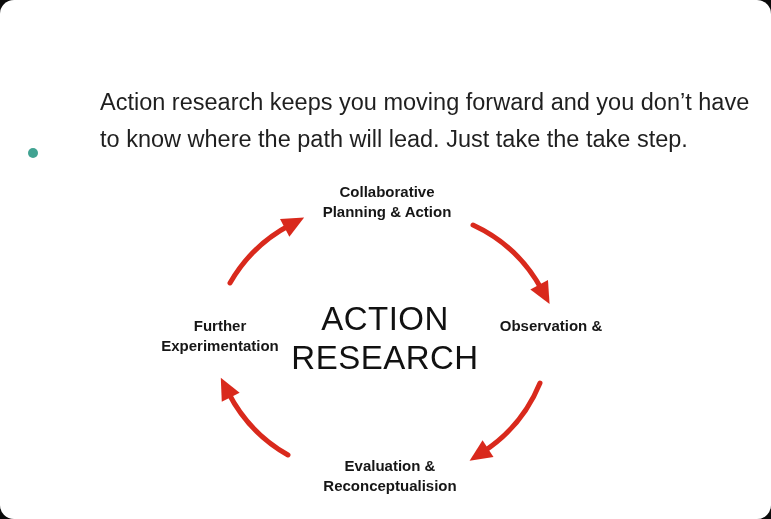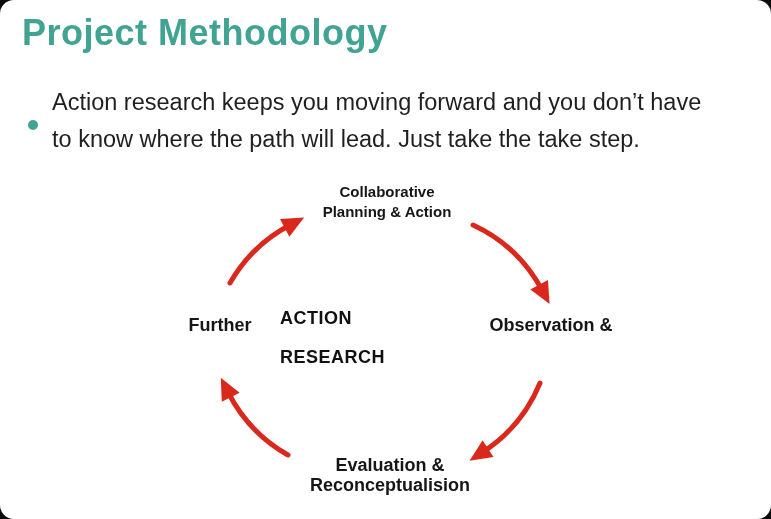--- a/index.html
+++ b/index.html
@@ -25,21 +25,22 @@
     font-weight: bold;
     color: var(--accent-teal, #41A392);
     white-space: nowrap;
     letter-spacing: 0.5px;
   }
   .bullet-row {
     position: absolute;
     left: 28px;
     top: 84px;
     display: flex;
-    align-items: center;
+    align-items: flex-end;
+    gap: 48px;
   }
   .bullet-dot {
     width: 10px;
     height: 10px;
     border-radius: 50%;
     background: var(--accent-teal, #41A392);
     margin-top: 8px;
     margin-right: 14px;
     flex: 0 0 auto;
   }
@@ -48,36 +49,37 @@
     font-size: 23.5px;
     line-height: 37px;
     color: var(--text-dark, #1F1F1F);
     white-space: nowrap;
   }
   .diagram-label {
     position: absolute;
     text-align: center;
     font-weight: bold;
     color: #161616;
-    font-size: 18px;
+    font-size: 15px;
     line-height: 19.5px;
     white-space: nowrap;
   }
   .label-top    { left: 267px; top: 182px; width: 240px; font-size: 15px; }
   .label-right  { left: 456px; top: 316px; width: 190px; }
   .label-left   { left: 125px; top: 316px; width: 190px; }
   .label-bottom { left: 275px; top: 456px; width: 230px; }
   .center-title {
     position: absolute;
     left: 280px;
     top: 299px;
     width: 210px;
-    font-weight: bold;
+    text-align: center;
+    font-weight: normal;
     color: #111111;
-    font-size: 18px;
+    font-size: 33px;
     line-height: 39px;
     letter-spacing: 0.5px;
     white-space: nowrap;
   }
   .arrows {
     position: absolute;
     left: 0;
     top: 0;
     pointer-events: none;
   }
@@ -89,21 +91,20 @@
   }
   .arrows .ah {
     fill: var(--arrow-red, #D9291C);
   }
 </style>
 </head>
 <body>
 
 <div class="slide">
 
-  <h1 class="title">Project Methodology</h1>
 
   <div class="bullet-row">
     <span class="bullet-dot"></span>
     <p class="bullet-text">
       <span>Action research keeps you moving forward and you don’t have</span><br>
       <span>to know where the path will lead. Just take the take step.</span>
     </p>
   </div>
 
   <div>
@@ -129,20 +130,21 @@
       <span>Observation &amp;</span><br>
     </div>
 
     <div class="diagram-label label-bottom">
       <span>Evaluation &amp;</span><br>
       <span>Reconceptualision</span>
     </div>
 
     <div class="diagram-label label-left">
       <span>Further</span><br>
+      <span>Experimentation</span>
     </div>
 
     <div class="center-title">
       <span>ACTION</span><br>
       <span>RESEARCH</span>
     </div>
 
   </div>
 </div>
 

